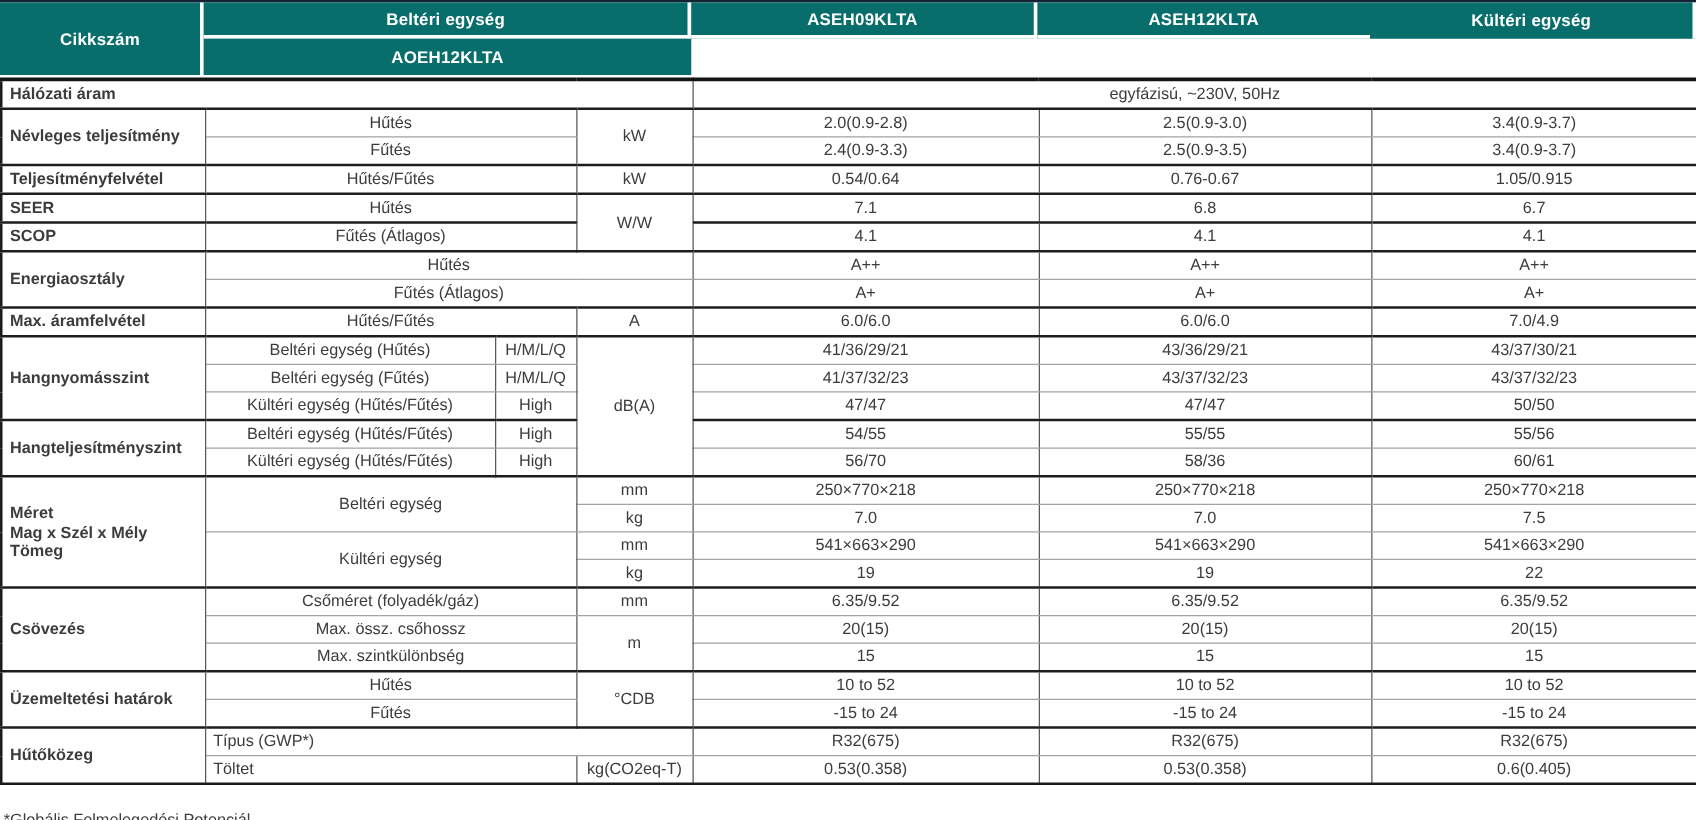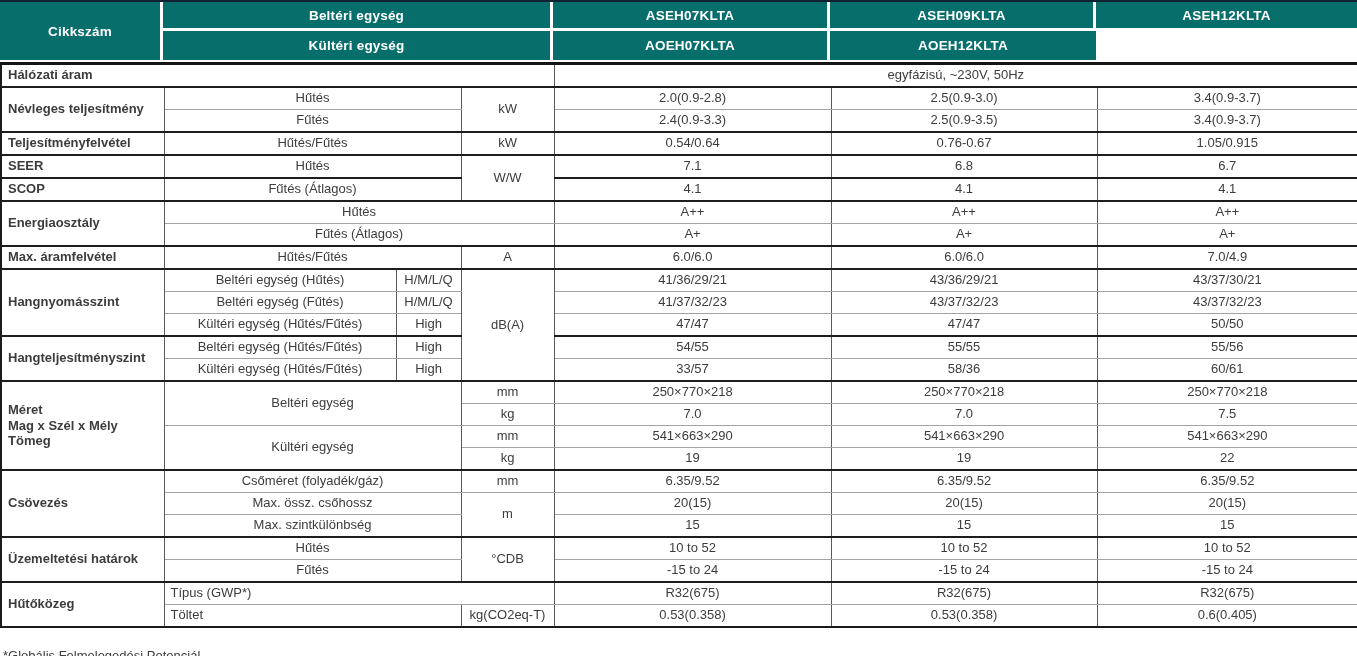--- a/index.html
+++ b/index.html
@@ -65,25 +65,23 @@
     font-size:13px;
     color:#3c3c3c;
   }
 </style>
 </head>
 <body>
 
 <div class="spec-header">
   <div class="hc article gr">Cikkszám</div>
   <div class="hc gr gb">Beltéri egység</div>
-  <div class="hc gr gb">ASEH07KLTA</div>
   <div class="hc gr gb">ASEH09KLTA</div>
   <div class="hc gb">ASEH12KLTA</div>
   <div class="hc gr">Kültéri egység</div>
-  <div class="hc gr">AOEH07KLTA</div>
   <div class="hc">AOEH12KLTA</div>
 </div>
 
 <table class="specs">
   <colgroup>
     <col style="width:163px">
       <col style="width:232px">
       <col style="width:65px">
       <col style="width:93px">
     <col style="width:277px">
@@ -188,21 +186,21 @@
     <td class="lbl" rowspan="2">Hangteljesítményszint</td>
     <td>Beltéri egység (Hűtés/Fűtés)</td>
     <td>High</td>
     <td>54/55</td>
     <td>55/55</td>
     <td>55/56</td>
   </tr>
   <tr>
     <td>Kültéri egység (Hűtés/Fűtés)</td>
     <td>High</td>
-    <td>33/57</td>
+    <td>56/70</td>
     <td>58/36</td>
     <td>60/61</td>
   </tr>
 
   <tr class="sec">
     <td class="lbl3" rowspan="4">Méret
 Mag x Szél x Mély
 Tömeg</td>
     <td colspan="2" rowspan="2">Beltéri egység</td>
     <td>mm</td>

